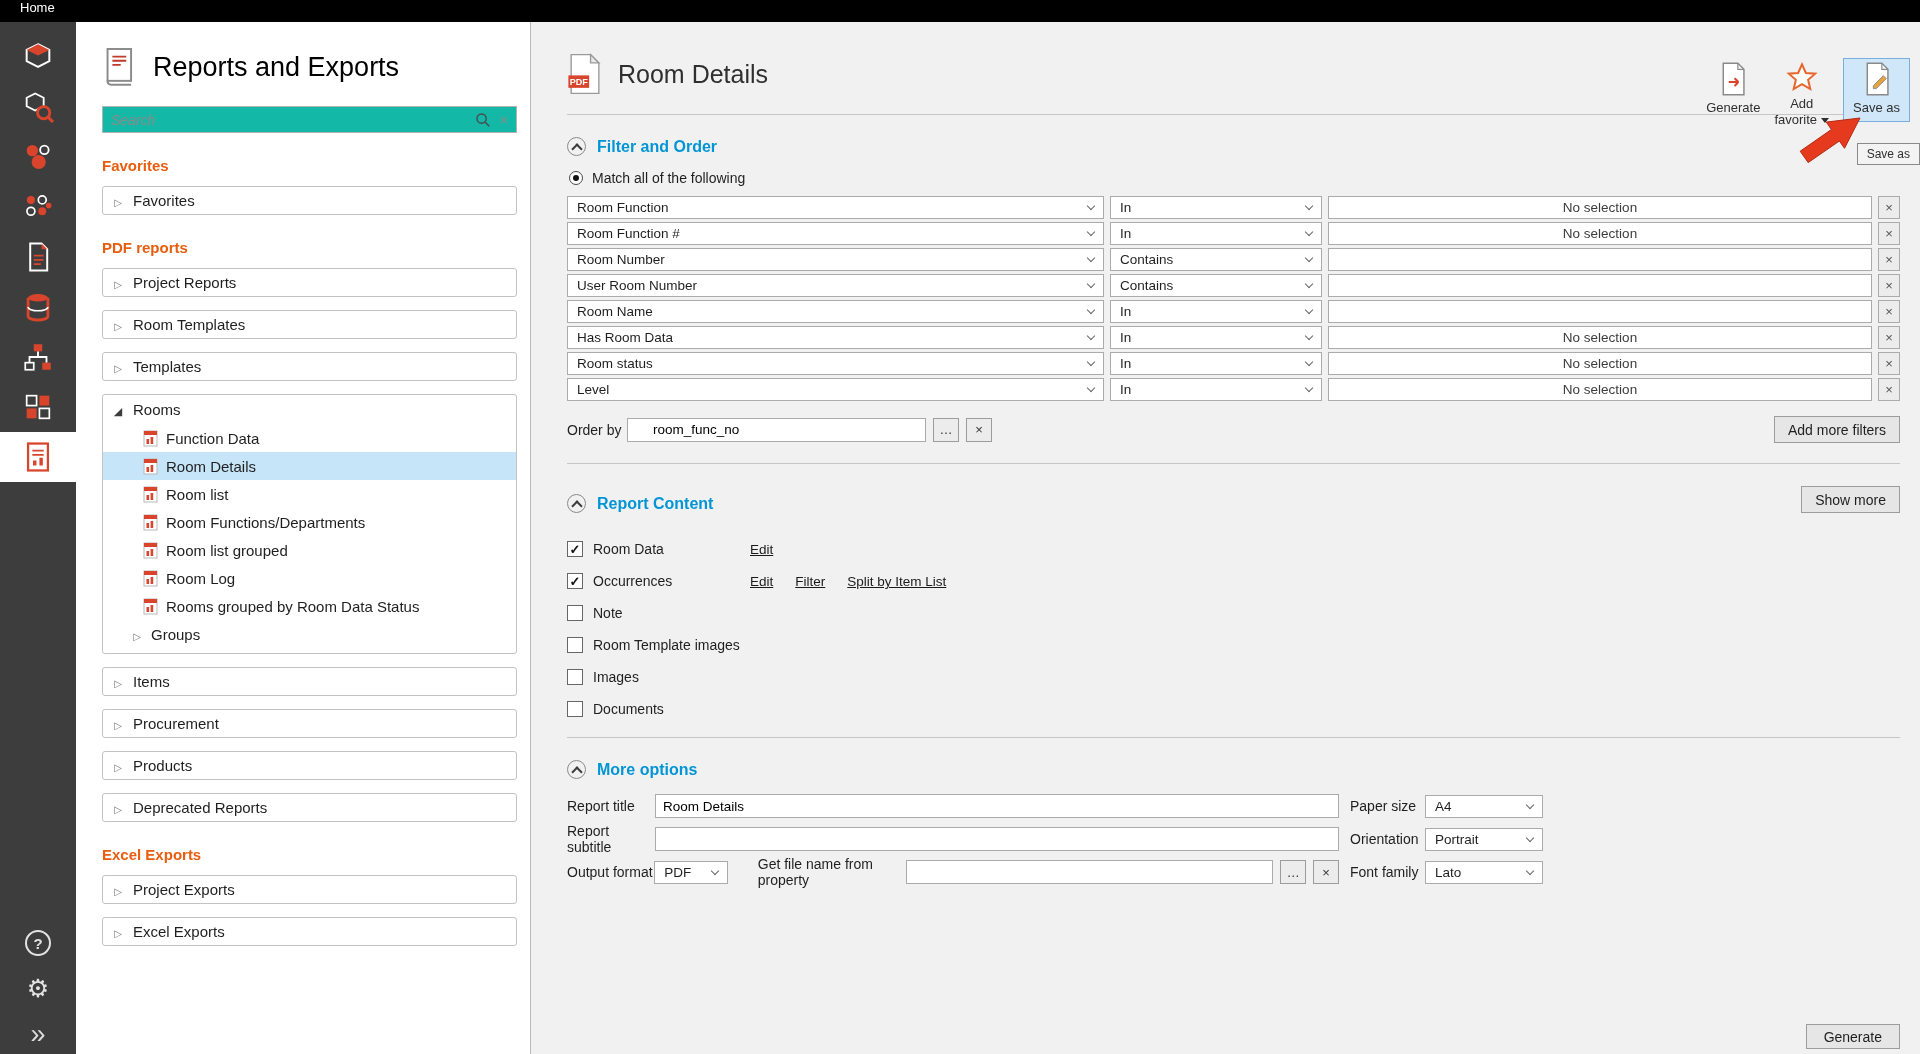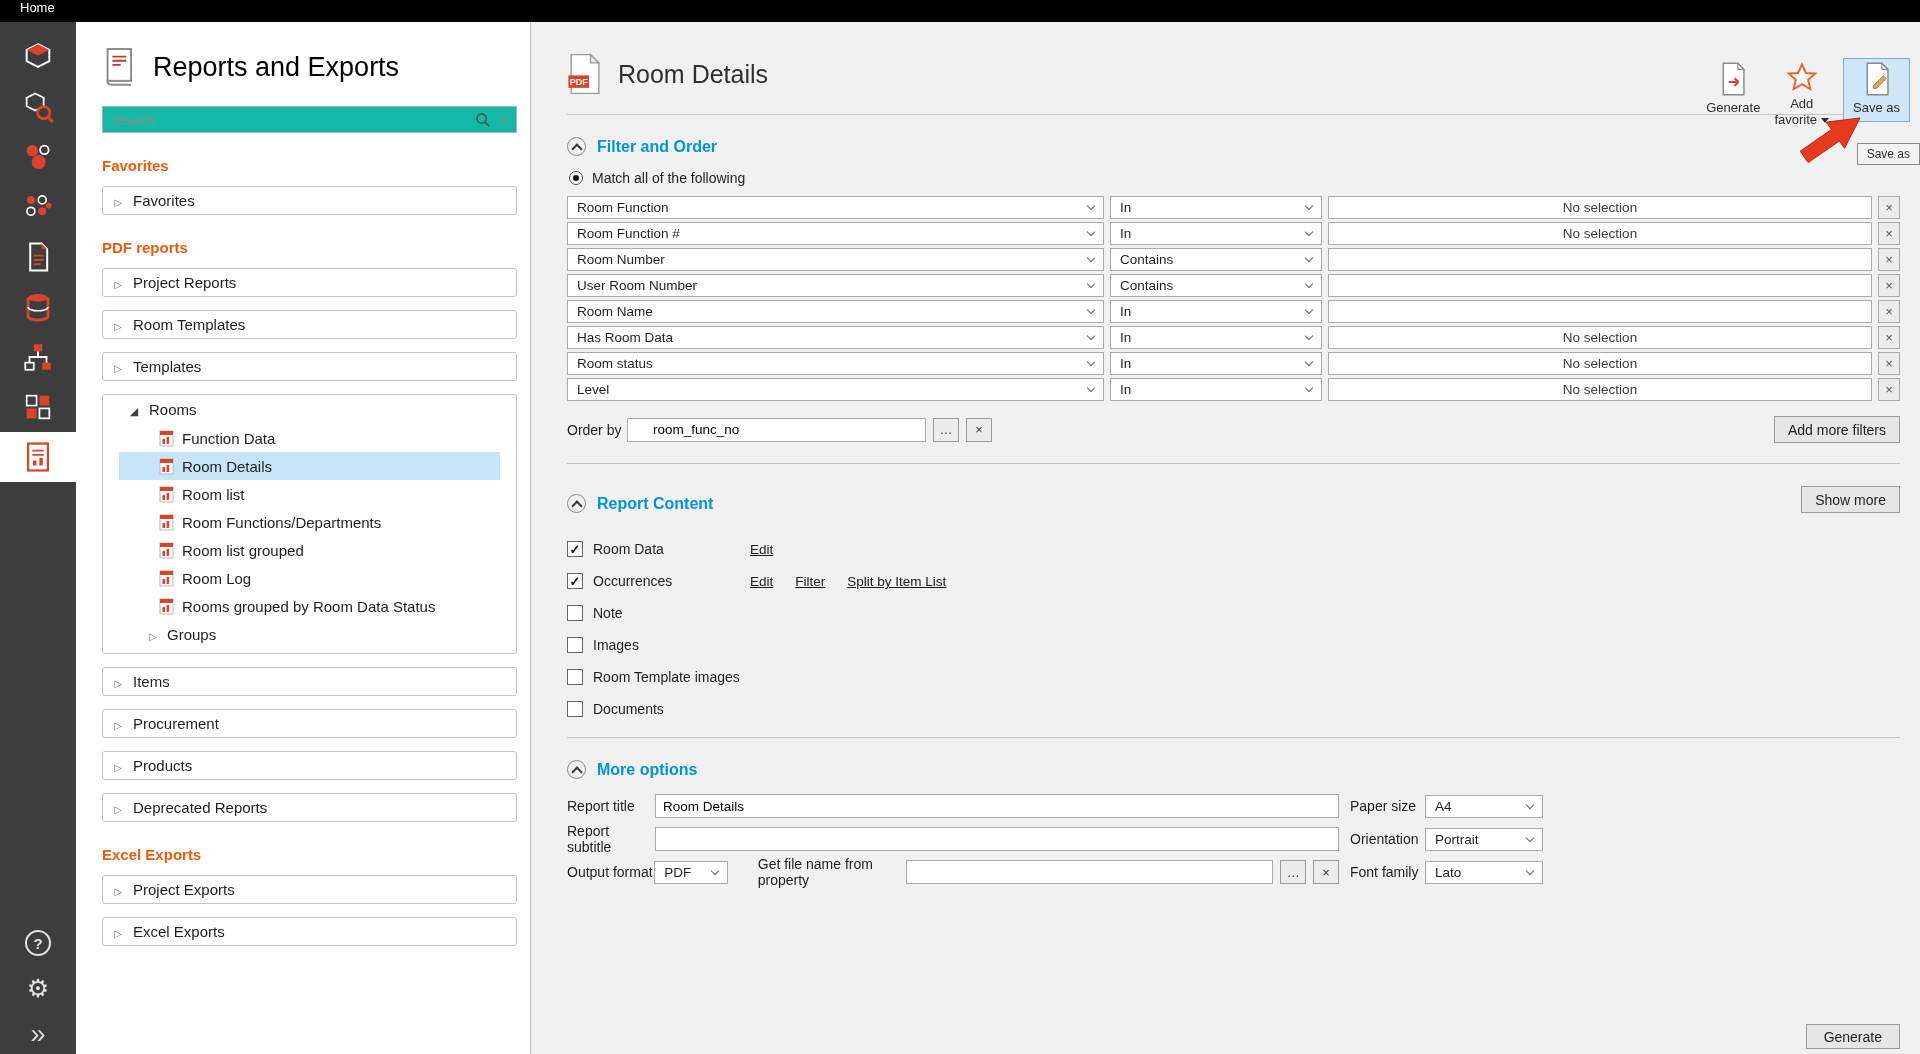--- a/index.html
+++ b/index.html
@@ -30,21 +30,21 @@
   .searchbox{margin-top:18px;height:27px;border:1px solid #b3b3b3;display:flex;align-items:center;padding:0 8px;gap:8px;background:#14b8a6}
   .searchbox input{border:0;outline:0;flex:1;font-size:14px;font-family:"Liberation Sans",sans-serif;background:transparent}
   .searchbox input::placeholder{font-style:italic;color:#8a8a8a}
   .s-x{color:#8a8a8a;font-size:15px;cursor:pointer;line-height:1}
   .s-x::before{content:"×"}
   .sb-heading{color:#e85d0e;font-weight:bold;font-size:15px;margin:24px 0 12px}
   .sb-item{border:1px solid #c3c3c3;border-radius:3px;min-height:29px;display:flex;align-items:center;padding-left:9px;margin-bottom:13px;font-size:15px;background:#fff;gap:9px;cursor:pointer}
   .tri{width:12px;text-align:center;flex-shrink:0}
   .tri::before{content:"▷";font-size:10px;color:#7a7a7a}
   .tri.open::before{content:"◢";font-size:11px;color:#3c3c3c}
-  .sb-item.expanded{display:block;padding:0 16px 5px;cursor:default}
+  .sb-item.expanded{display:block;padding:0 0 5px;cursor:default}
   .sb-item-head{display:flex;align-items:center;gap:9px;padding-left:9px;height:29px;cursor:pointer}
   .sb-child{display:flex;align-items:center;gap:8px;height:28px;padding-left:40px;font-size:15px;cursor:pointer}
   .sb-child.selected{background:#c7e5f8}
   .sb-child.groups{padding-left:28px}
   .ricon{display:flex;flex-shrink:0}
 
   
   .main{flex:1;position:relative;background:#f1f1f1;padding:0 20px 0 36px;overflow:hidden}
   .m-header{display:flex;align-items:center;gap:15px;margin-top:28px;height:48px}
   .m-title{font-size:25px;font-weight:400;color:#2f2f2f}
@@ -527,25 +527,25 @@
             <a class="link">Filter</a>
             <a class="link">Split by Item List</a>
           </div>
         </div>
         <div class="crow">
           <span class="cb"></span>
           <span class="clabel">Note</span>
         </div>
         <div class="crow">
           <span class="cb"></span>
-          <span class="clabel">Images</span>
+          <span class="clabel">Room Template images</span>
         </div>
         <div class="crow">
           <span class="cb"></span>
-          <span class="clabel">Room Template images</span>
+          <span class="clabel">Images</span>
         </div>
         <div class="crow">
           <span class="cb"></span>
           <span class="clabel">Documents</span>
         </div>
       </div>
     </section>
 
     <div class="hr h2"></div>
 

